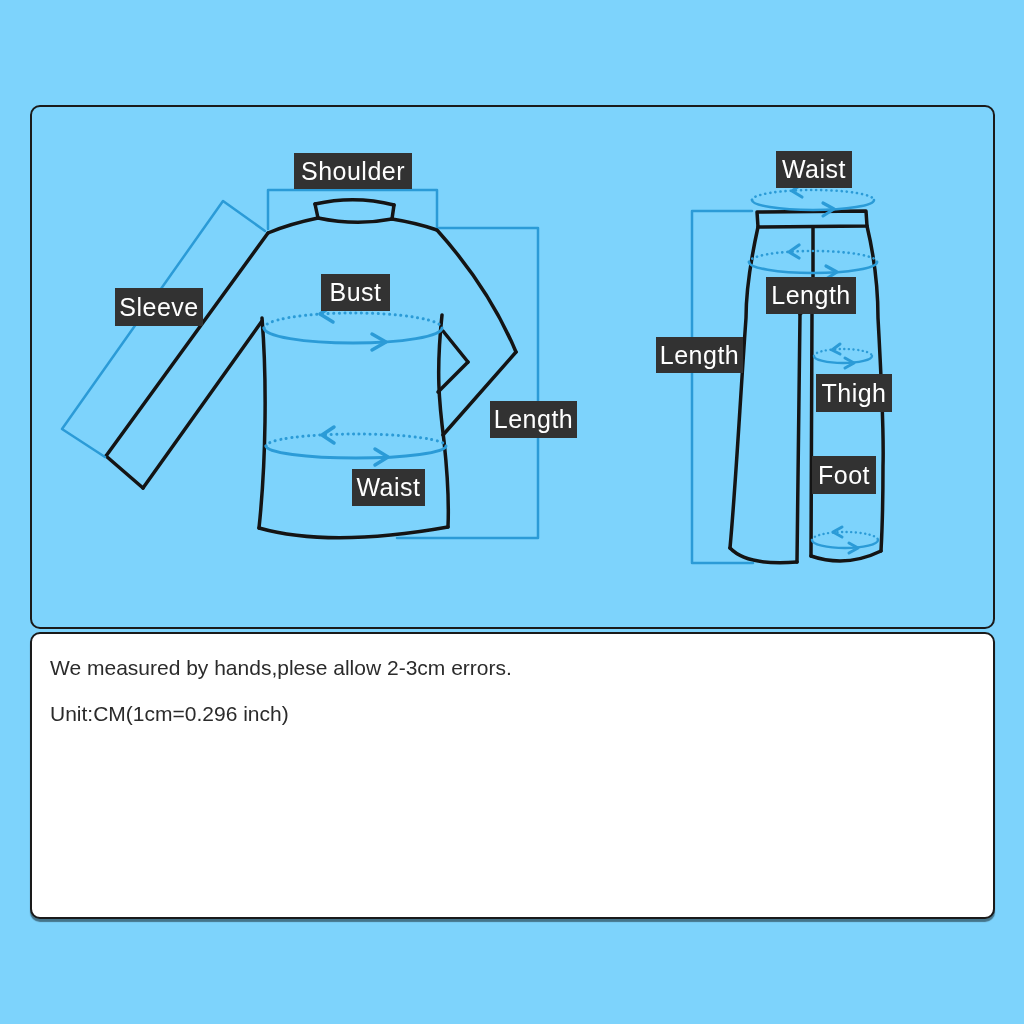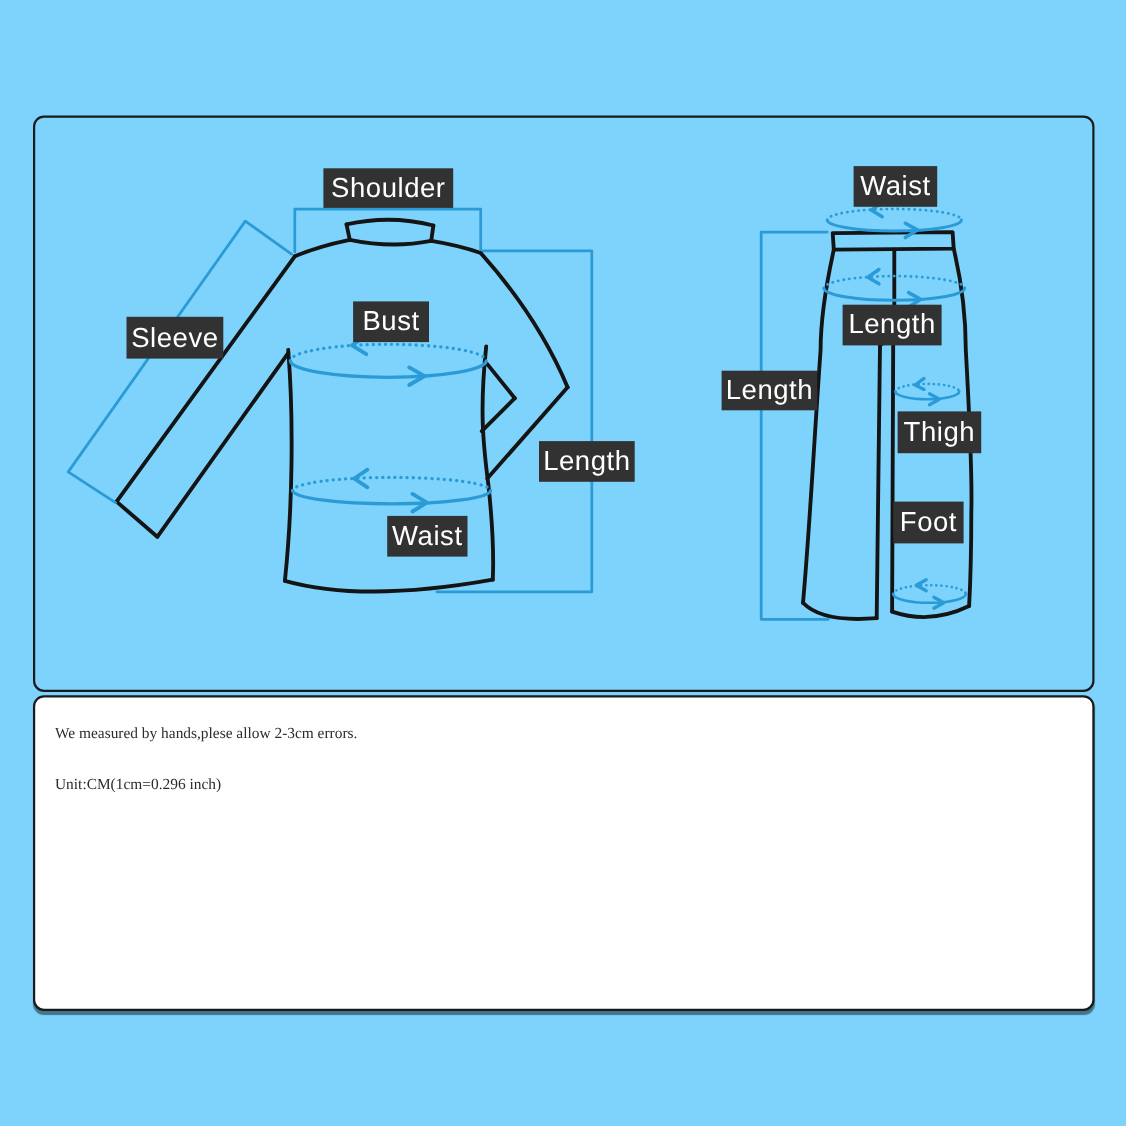--- a/index.html
+++ b/index.html
@@ -27,21 +27,21 @@
   .tag.bust    {left:321px;top:274px;width:69px; height:37px;}
   .tag.len-sh  {left:490px;top:401px;width:87px; height:37px;}
   .tag.waist-sh{left:352px;top:469px;width:73px; height:37px;}
   .tag.waist-pa{left:776px;top:151px;width:76px; height:37px;}
   .tag.hipline {left:766px;top:277px;width:90px; height:37px;}
   .tag.len-pa  {left:656px;top:337px;width:87px; height:36px;}
   .tag.thigh   {left:816px;top:374px;width:76px; height:38px;}
   .tag.foot    {left:812px;top:456px;width:64px; height:38px;}
   .note-line{
     height:46px;line-height:46px;white-space:nowrap;
-    font-family:Liberation Serif, serif;font-size:14px;color:#2b2b2b;
+    font-family:Liberation Sans, sans-serif;font-size:21px;color:#2b2b2b;
   }
   .warm{color:#d8262c;}
   .after-warm{margin-left:9px;}
 </style>
 </head>
 <body>
 
 <div class="canvas">
 
   <div class="panel diagram"></div>

